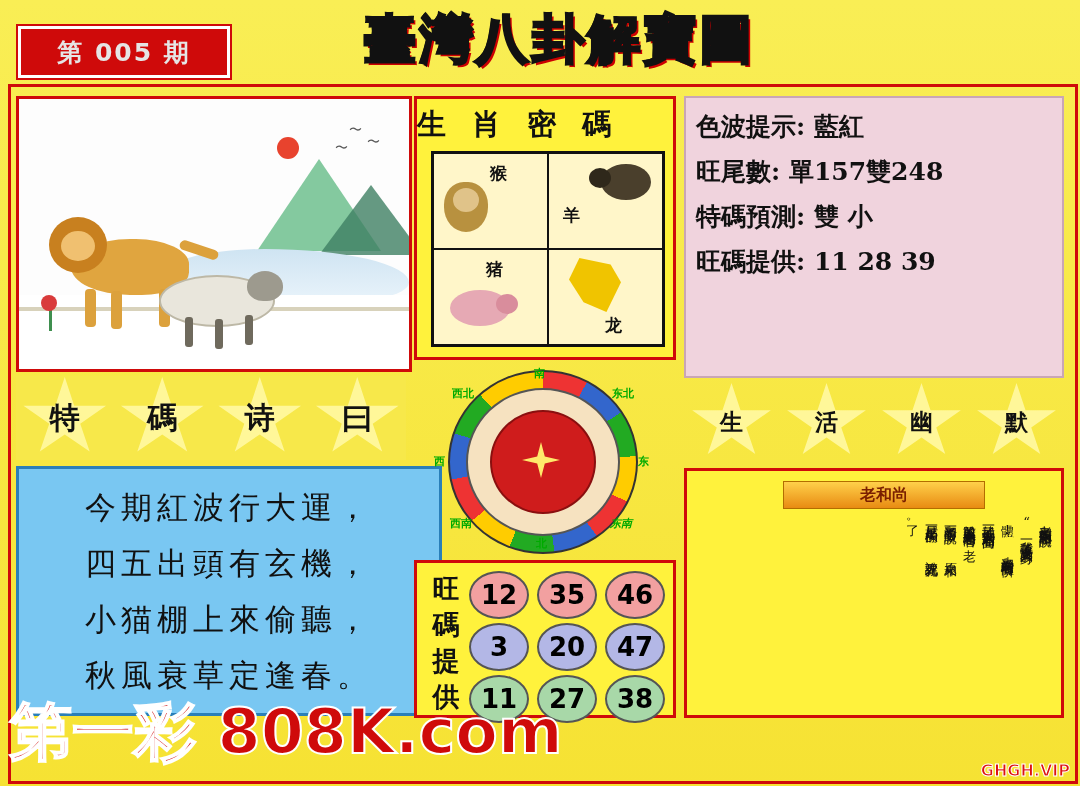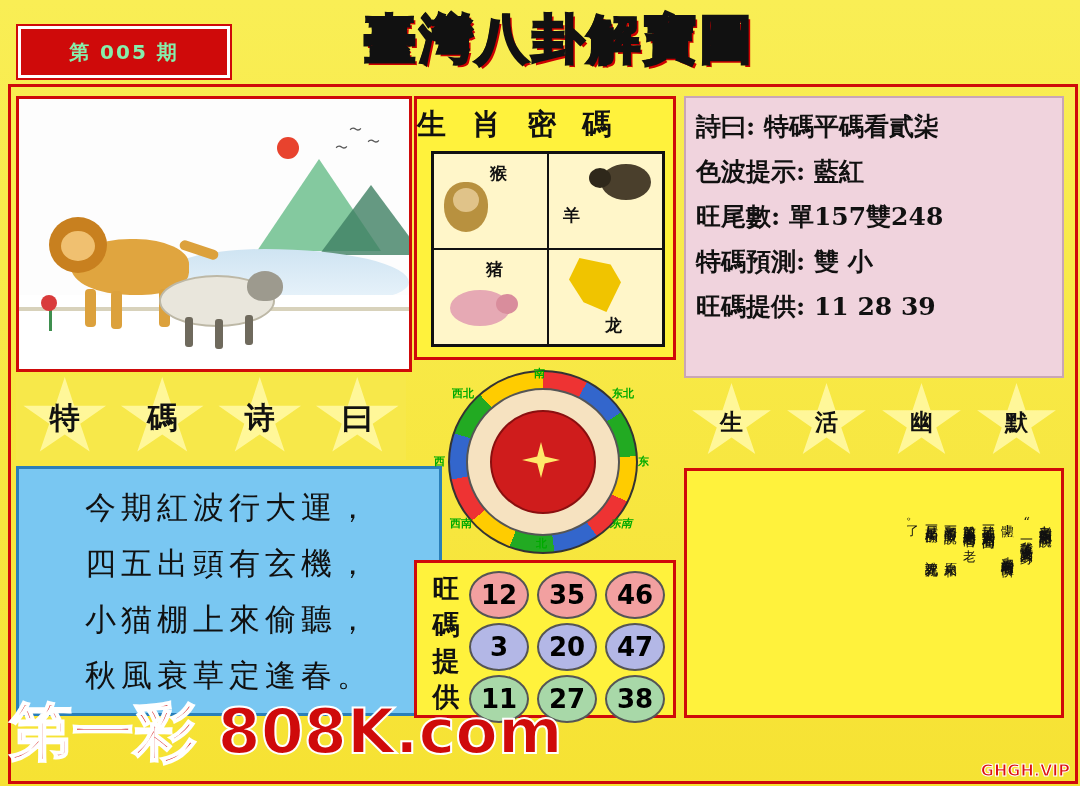--- a/index.html
+++ b/index.html
@@ -16,21 +16,21 @@
       linear-gradient(#f9ee55,#f6e233);
   }
   
   .issue-badge {
     position:absolute; left:18px; top:26px;
     width:206px; height:46px;
     background:#cf0a0a;
     border:3px solid #ffffff;
     box-shadow:0 0 0 2px #cf0a0a;
     display:flex; align-items:center; justify-content:center;
-    color:#86efac; font-weight:bold; font-size:20px;
+    color:#e5e5e5; font-weight:bold; font-size:25px;
     letter-spacing:2px;
     font-family:"DejaVu Sans","Liberation Sans",sans-serif;
   }
   .main-title {
     position:absolute; left:300px; top:8px; width:520px; height:64px;
     text-align:center;
     font-size:52px; font-weight:bold;
     color:#ffe93a;
     -webkit-text-stroke:3px #111;
     text-shadow:3px 3px 0 #c00, -1px -1px 0 #000;
@@ -373,21 +373,20 @@
       </div>
       <div class="ball-row">
         <div class="ball green">11</div>
         <div class="ball green">27</div>
         <div class="ball green">38</div>
       </div>
     </div>
   </div>
 
   <div class="info-box">
-    <div class="info-line">詩曰: 特碼平碼看貳柒</div>
     <div class="info-line">色波提示: 藍紅</div>
     <div class="info-line">旺尾數: 單157雙248</div>
     <div class="info-line">特碼預測: 雙 小</div>
     <div class="info-line">旺碼提供: 11 28 39</div>
   </div>
 
   <div class="star-row2">
     <div class="star2">
       <div class="shape"></div>
       <div class="txt">生</div>
@@ -400,20 +399,21 @@
       <div class="shape"></div>
       <div class="txt">幽</div>
     </div>
     <div class="star2">
       <div class="shape"></div>
       <div class="txt">默</div>
     </div>
   </div>
 
   <div class="story-box">
+    <div class="story-title">老和尚</div>
     <div class="story-text">
       <div class="scol">老和尚病重對小和尚說：</div>
       <div class="scol">“我一輩子沒遇過女人的身</div>
       <div class="scol">體！”小和尚看老和尚可憐</div>
       <div class="scol">就找了一個女人到老和尚面</div>
       <div class="scol">前脫了衣服給老和尚看。老</div>
       <div class="scol">和尚看了一眼說：“原來和</div>
       <div class="scol">尼姑是一樣的！”說完就死</div>
       <div class="scol">了。</div>
     </div>

